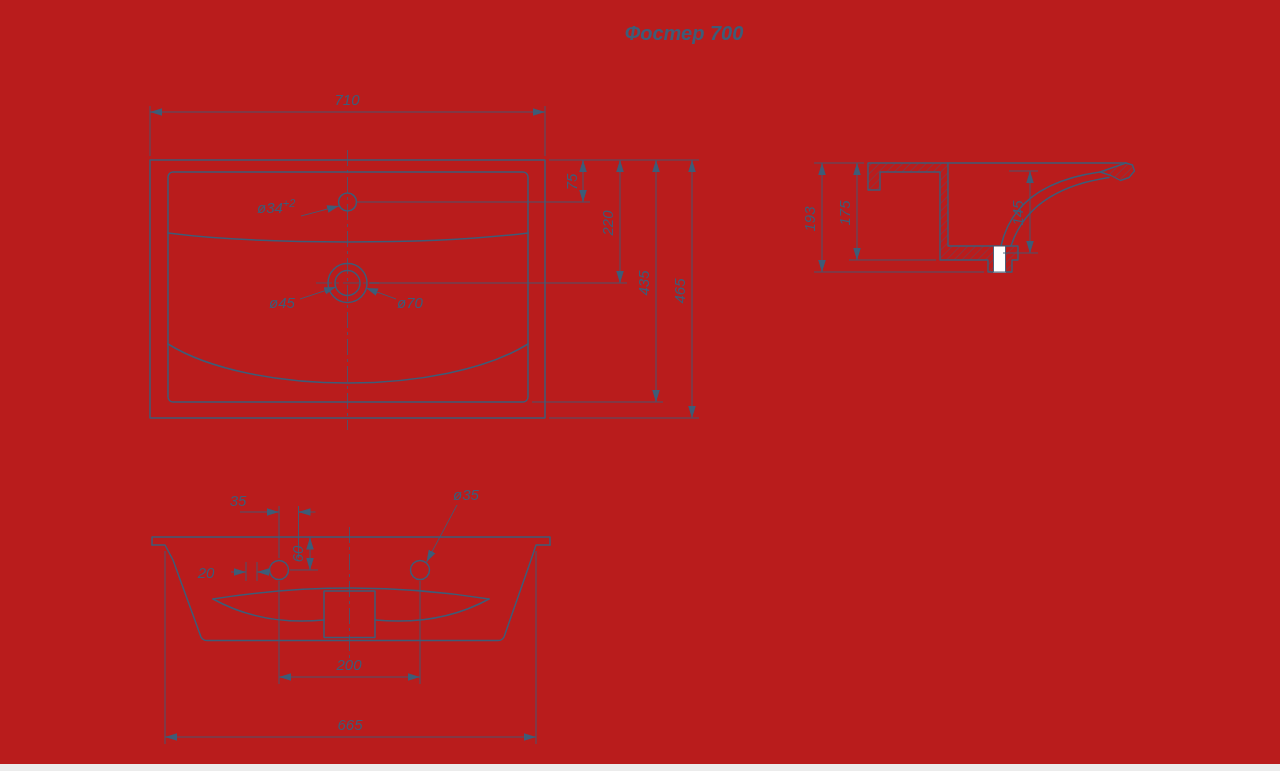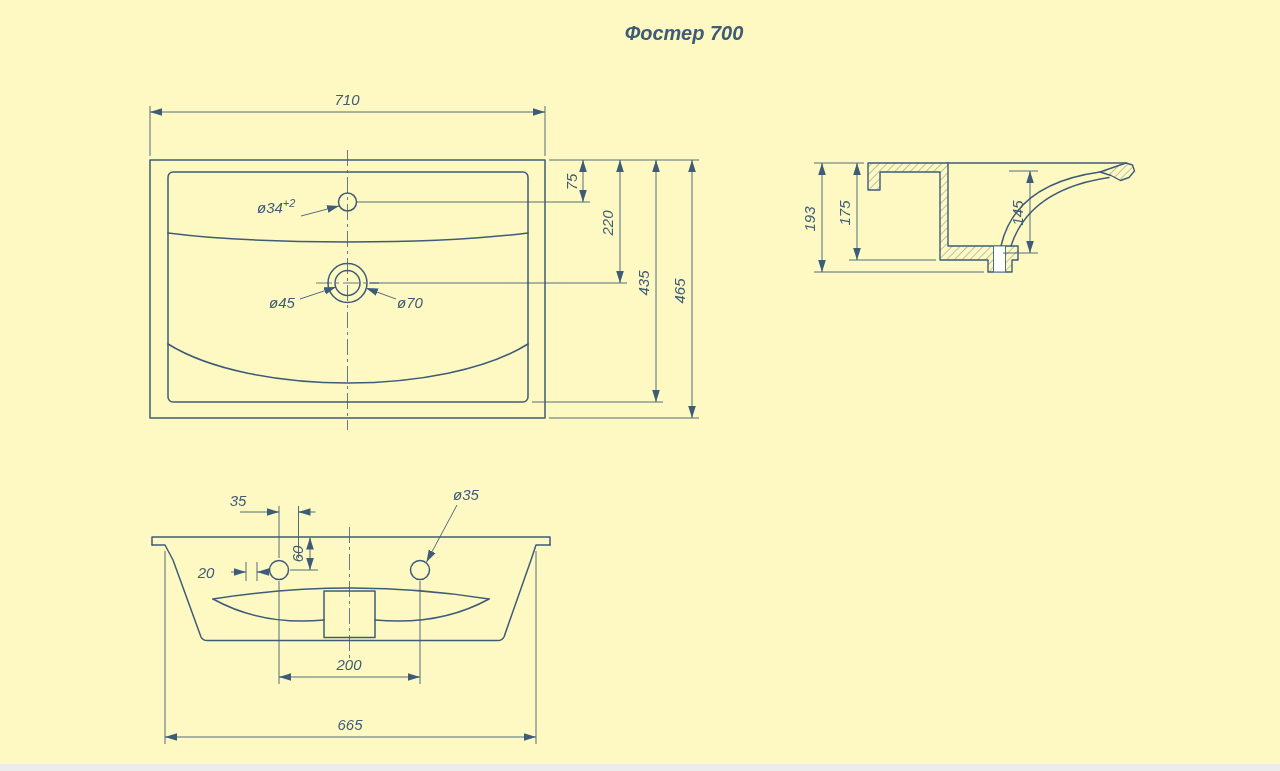--- a/index.html
+++ b/index.html
@@ -1,17 +1,17 @@
 <!DOCTYPE html>
 <html style="--ink: #3e5c77;"><head>
 <meta charset="utf-8">
 <style>
   :root { --ink:#3e5c77; }
   html,body{margin:0;padding:0;background:#fff;}
-  .sheet{position:relative;width:1280px;height:771px;background:#fef9c3;overflow:hidden;
+  .sheet{position:relative;width:1280px;height:771px;background:#b91c1c;overflow:hidden;
          font-family:"Liberation Sans",sans-serif;}
   svg text{font-family:"Liberation Sans",sans-serif;font-style:italic;fill:var(--ink);}
   .s{fill:none;stroke:var(--ink);stroke-width:1.5;stroke-linejoin:round;stroke-linecap:round;}
   .t{fill:none;stroke:var(--ink);stroke-width:0.9;}
   .dl{fill:none;stroke:var(--ink);stroke-width:0.9;}
   .cl{fill:none;stroke:var(--ink);stroke-width:0.8;stroke-dasharray:16 4 3 4;}
   .hatch{fill:url(#hatchp);stroke:var(--ink);stroke-width:1.4;stroke-linejoin:round;}
   .dt{font-size:15px;}
   .dts{font-size:11px;}
   .title{font-size:20px;font-weight:bold;}

